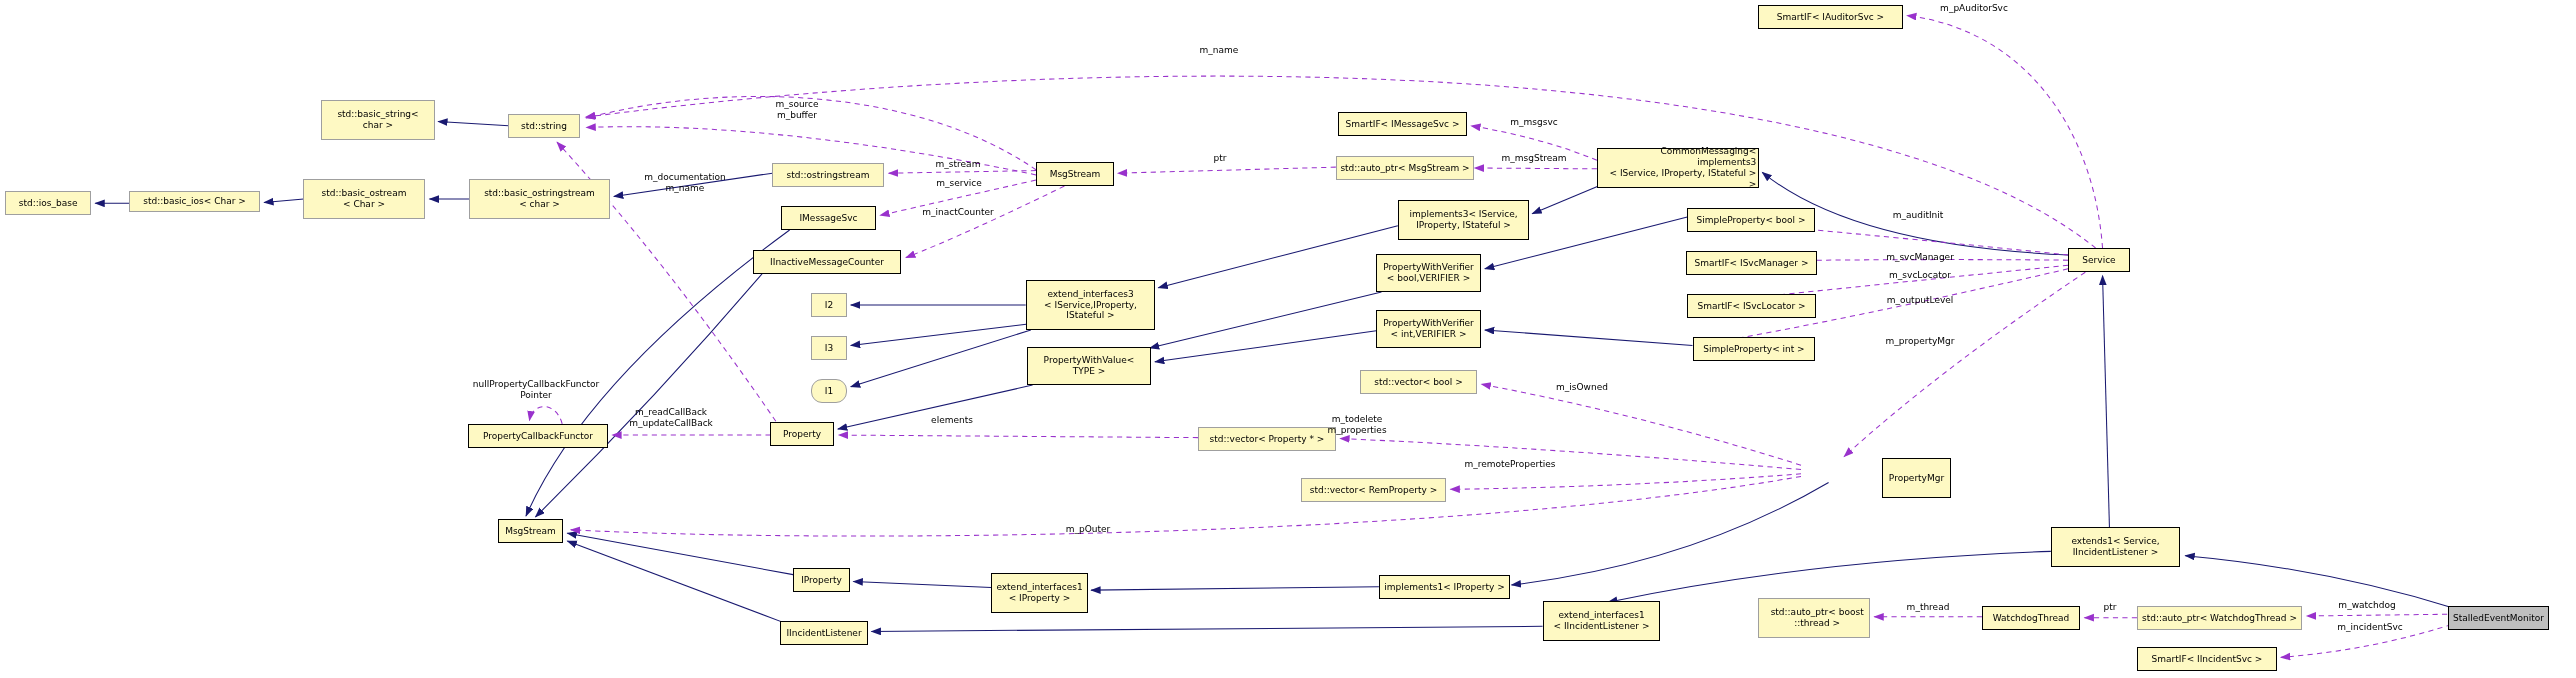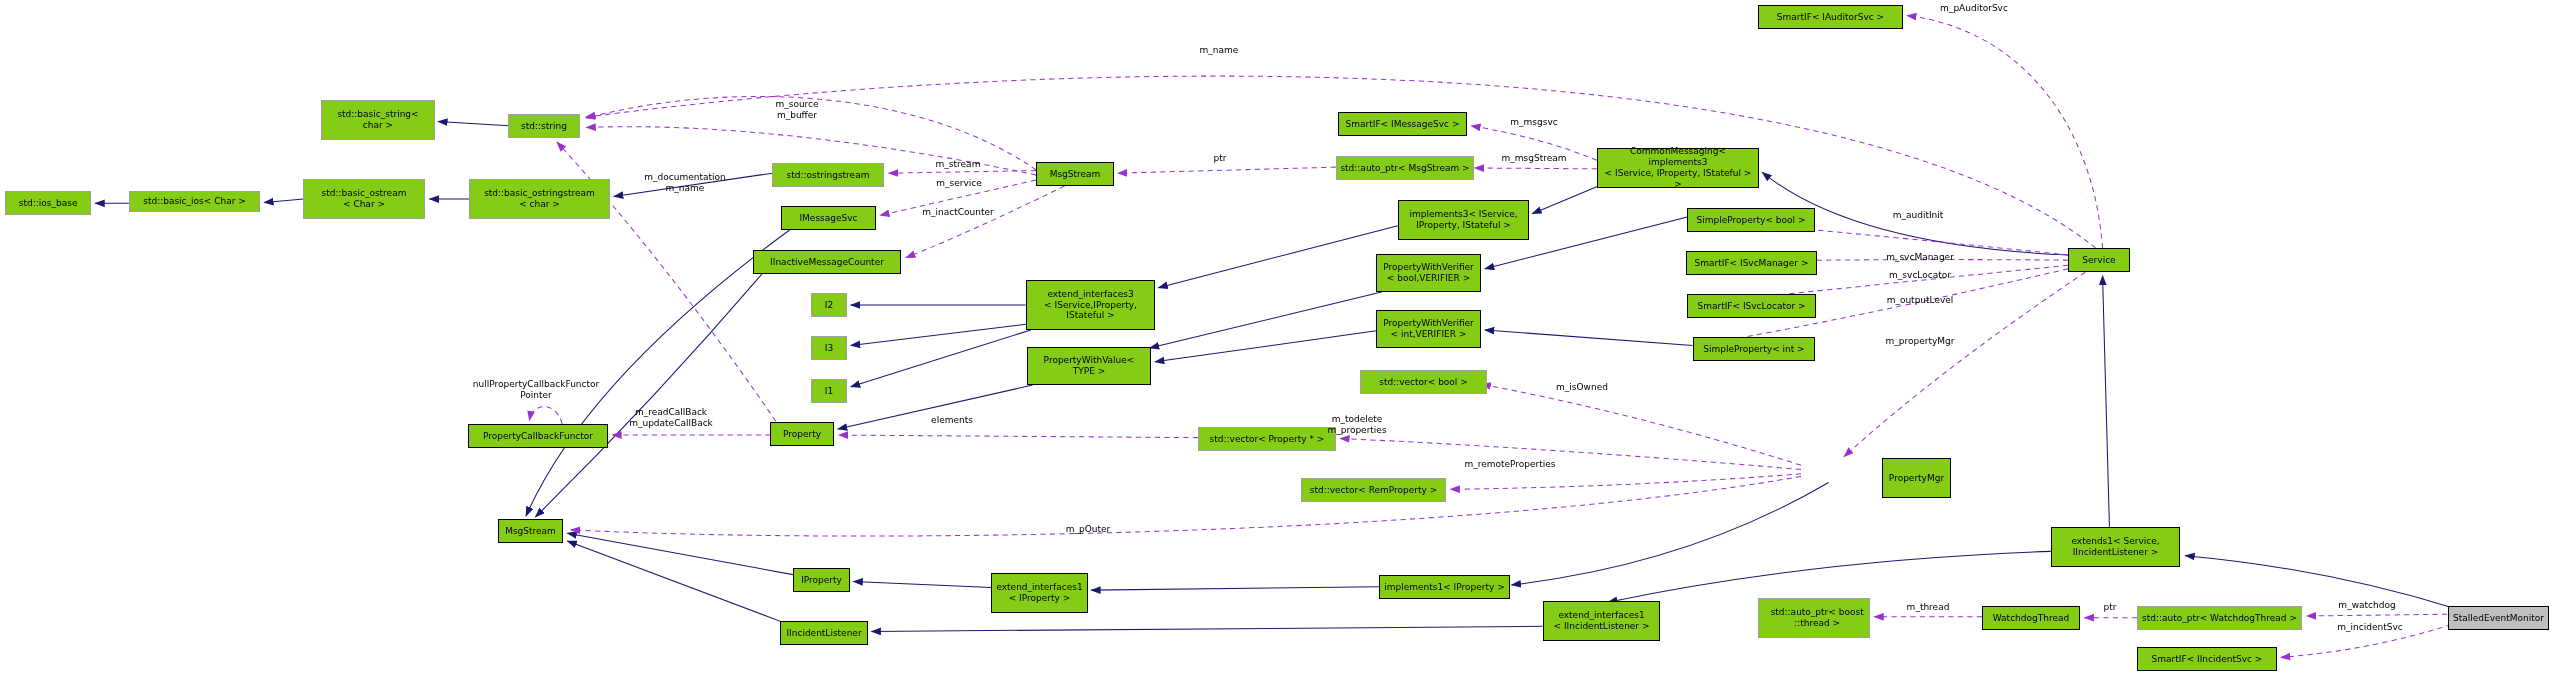--- a/index.html
+++ b/index.html
@@ -1,19 +1,19 @@
 <!DOCTYPE html>
 <html style="font-size:13.8px"><head>
 <meta charset="utf-8">
 <style>
   html,body{margin:0;padding:0;background:#ffffff;}
   #canvas{position:relative;width:2576px;height:678px;background:#ffffff;overflow:hidden;
           font-family:"DejaVu Sans",sans-serif;}
   #edges{position:absolute;left:0;top:0;}
-  .node{position:absolute;background:#84cc16;border:0.9px solid #9f9f9f;display:flex;
+  .node{position:absolute;background:#fef9c3;border:0.9px solid #9f9f9f;display:flex;
         align-items:center;justify-content:center;text-align:center;
         font:9px "DejaVu Sans",sans-serif;line-height:1.22;color:#000;
         white-space:pre-line;box-sizing:border-box;padding:0.9px 1.7px;}
   .node--bold{border:1.3px solid #000000;}
   .node--current{background:#bfbfbf;border:1.7px solid #000000;}
   .elabel{position:absolute;transform:translateX(-50%);
           font:9px "DejaVu Sans",sans-serif;line-height:1.25;color:#000;
           text-align:center;white-space:pre;}
 </style>
 </head>
@@ -100,43 +100,43 @@
 &lt; char &gt;</div>
 <div class="node" style="left:321px;top:100px;width:114px;height:40px;">std::basic_string&lt;
 char &gt;</div>
 <div class="node" style="left:508px;top:114px;width:72px;height:24px;">std::string</div>
 <div class="node" style="left:772px;top:163px;width:112px;height:24px;">std::ostringstream</div>
 <div class="node node--bold" style="left:781px;top:206px;width:95px;height:24px;">IMessageSvc</div>
 <div class="node node--bold" style="left:753px;top:250px;width:148px;height:24px;">IInactiveMessageCounter</div>
 <div class="node node--bold" style="left:1036px;top:162px;width:78px;height:24px;">MsgStream</div>
 <div class="node" style="left:811px;top:293px;width:36px;height:24px;">I2</div>
 <div class="node" style="left:811px;top:336px;width:36px;height:24px;">I3</div>
-<div class="node" style="left:811px;top:379px;width:36px;height:24px;">I1</div>
+<div class="node" style="left:811px;top:379px;width:36px;height:24px;border-radius:11px;">I1</div>
 <div class="node node--bold" style="left:1026px;top:280px;width:129px;height:50px;">extend_interfaces3
 &lt; IService,IProperty,
 IStateful &gt;</div>
 <div class="node node--bold" style="left:1027px;top:347px;width:124px;height:38px;">PropertyWithValue&lt;
 TYPE &gt;</div>
 <div class="node node--bold" style="left:770px;top:422px;width:64px;height:24px;">Property</div>
 <div class="node node--bold" style="left:468px;top:424px;width:140px;height:24px;">PropertyCallbackFunctor</div>
 <div class="node node--bold" style="left:1338px;top:112px;width:129px;height:24px;">SmartIF&lt; IMessageSvc &gt;</div>
 <div class="node" style="left:1336px;top:156px;width:138px;height:24px;">std::auto_ptr&lt; MsgStream &gt;</div>
-<div class="node node--bold" style="left:1597px;top:148px;width:162px;height:40px;">CommonMessaging&lt; implements3
+<div class="node node--bold" style="left:1597px;top:148px;width:162px;height:40px;text-align:right;">CommonMessaging&lt; implements3
 &lt; IService, IProperty, IStateful &gt; &gt;</div>
 <div class="node node--bold" style="left:1398px;top:200px;width:131px;height:40px;">implements3&lt; IService,
 IProperty, IStateful &gt;</div>
 <div class="node node--bold" style="left:1687px;top:208px;width:128px;height:24px;">SimpleProperty&lt; bool &gt;</div>
 <div class="node node--bold" style="left:1686px;top:251px;width:131px;height:24px;">SmartIF&lt; ISvcManager &gt;</div>
 <div class="node node--bold" style="left:1687px;top:294px;width:129px;height:24px;">SmartIF&lt; ISvcLocator &gt;</div>
 <div class="node node--bold" style="left:1693px;top:337px;width:122px;height:24px;">SimpleProperty&lt; int &gt;</div>
 <div class="node node--bold" style="left:1376px;top:254px;width:105px;height:38px;">PropertyWithVerifier
 &lt; bool,VERIFIER &gt;</div>
 <div class="node node--bold" style="left:1376px;top:310px;width:105px;height:38px;">PropertyWithVerifier
 &lt; int,VERIFIER &gt;</div>
-<div class="node" style="left:1360px;top:370px;width:127px;height:24px;">std::vector&lt; bool &gt;</div>
+<div class="node" style="left:1360px;top:370px;width:117px;height:24px;">std::vector&lt; bool &gt;</div>
 <div class="node node--bold" style="left:1758px;top:5.2px;width:145px;height:24px;">SmartIF&lt; IAuditorSvc &gt;</div>
 <div class="node node--bold" style="left:2068px;top:248px;width:62px;height:24px;">Service</div>
 <div class="node" style="left:1198px;top:427px;width:138px;height:24px;">std::vector&lt; Property * &gt;</div>
 <div class="node" style="left:1301px;top:478px;width:145px;height:24px;">std::vector&lt; RemProperty &gt;</div>
 <div class="node node--bold" style="left:1882px;top:458px;width:69px;height:40px;">PropertyMgr</div>
 <div class="node node--bold" style="left:498px;top:519px;width:65px;height:24px;">MsgStream</div>
 <div class="node node--bold" style="left:793px;top:568px;width:57px;height:24px;">IProperty</div>
 <div class="node node--bold" style="left:991px;top:573px;width:97px;height:40px;">extend_interfaces1
 &lt; IProperty &gt;</div>
 <div class="node node--bold" style="left:780px;top:621px;width:88px;height:24px;">IIncidentListener</div>

